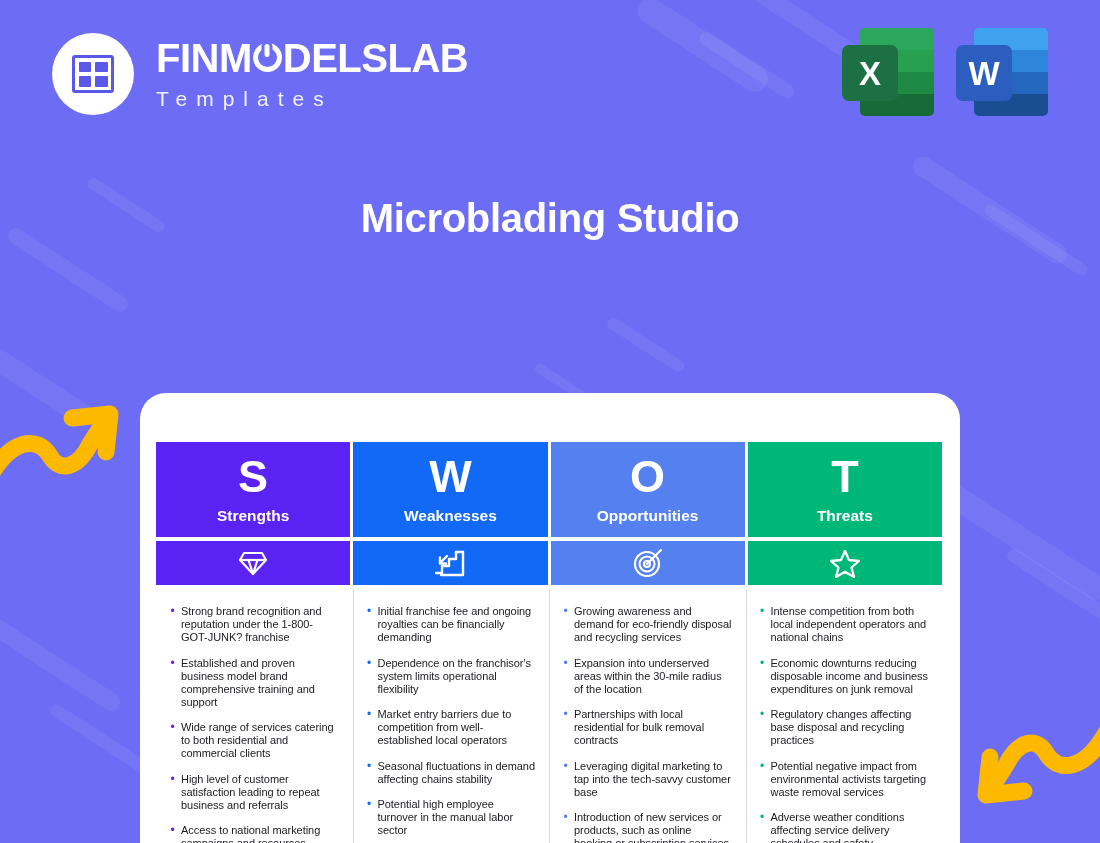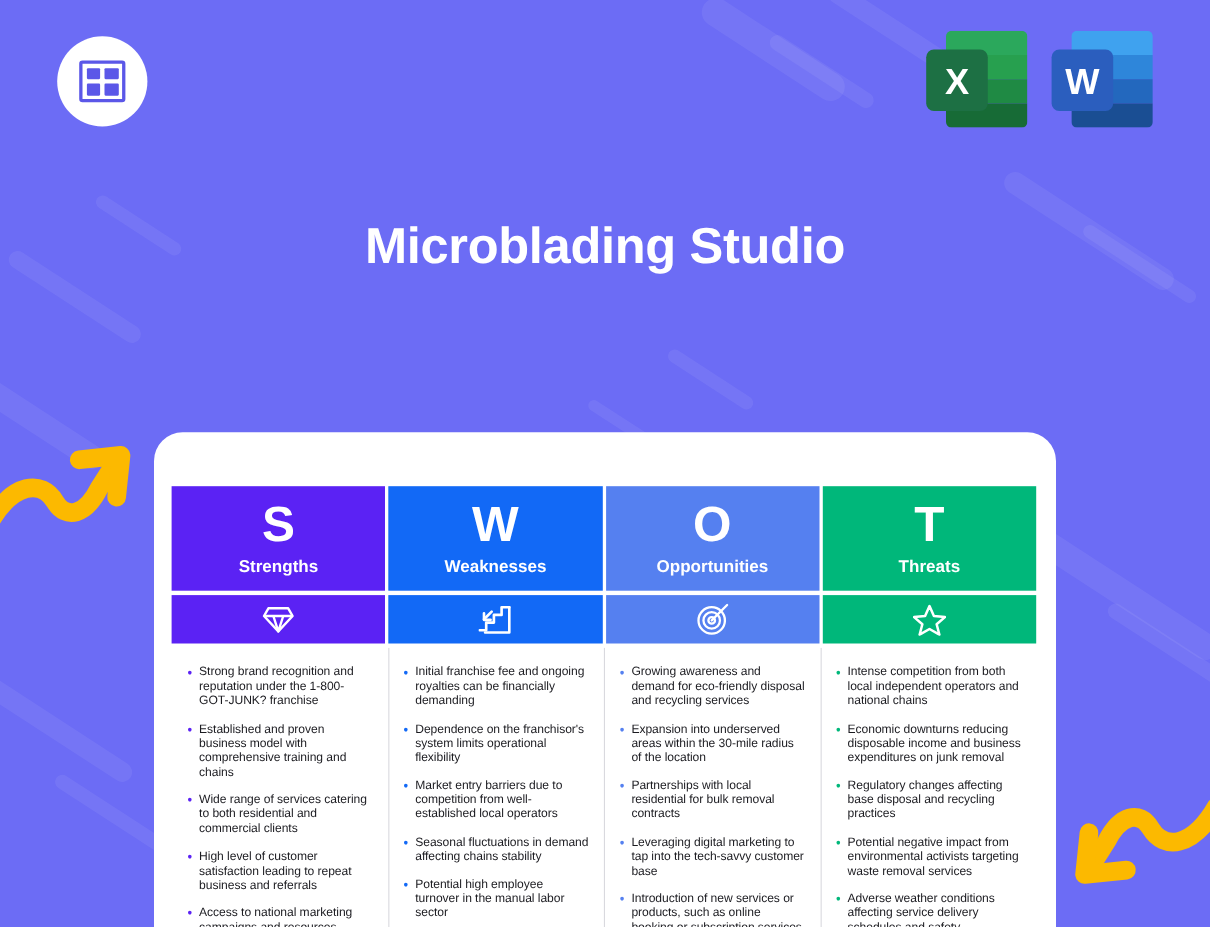--- a/index.html
+++ b/index.html
@@ -56,21 +56,21 @@
   .oi-tile {
     position:absolute; left:0; top:17px; width:56px; height:56px; border-radius:7px;
     display:flex; align-items:center; justify-content:center;
     color:#fff; font-size:33px; font-weight:bold; line-height:1;
   }
   .excel .oi-tile { background:#1D7044; }
   .word  .oi-tile { background:#2B5EBE; }
 
   
   .title-block { position:absolute; left:0; right:0; top:196px; text-align:center; color:#fff; }
-  .main-title { font-size:46px; font-weight:bold; letter-spacing:-0.3px; }
+  .main-title { font-size:40px; font-weight:bold; letter-spacing:-0.3px; }
   .sub-title { font-size:44px; font-weight:bold; margin-top:22px; letter-spacing:0.5px; }
 
   
   .arrow { position:absolute; pointer-events:none; }
   .arrow-left  { left:-14px; top:398px; }
   .arrow-right { right:-10px; bottom:32px; }
 
   
   .card {
     position:absolute; left:140px; top:393px; width:820px; height:460px;
@@ -133,20 +133,28 @@
 
 <div class="logo-row">
   <div class="logo-mark">
     <div class="logo-grid">
         <i></i>
         <i></i>
         <i></i>
         <i></i>
       </div>
   </div>
+  <div class="logo-text">
+    <div class="logo-title">
+      <span>FINM</span>
+      <span class="logo-o"></span>
+      <span>DELSLAB</span>
+    </div>
+    <div class="logo-sub">Templates</div>
+  </div>
 </div>
 
 <div class="office-icons">
   <div class="office-icon excel">
     <div class="oi-pages">
       <b style="height:22px; background:#2BA85C;"></b>
       <b style="height:22px; background:#27A04F;"></b>
       <b style="height:22px; background:#1F8A44;"></b>
       <b style="height:22px; background:#176B36;"></b>
     </div>
@@ -231,21 +239,21 @@
     </div>
 
     <div class="body-row">
       <div class="body-col">
         <div class="bullet-item">
             <span class="bullet-dot" style="color:#5B22F4;">•</span>
             <span class="bullet-text">Strong brand recognition and reputation under the 1-800-GOT-JUNK? franchise</span>
           </div>
         <div class="bullet-item">
             <span class="bullet-dot" style="color:#5B22F4;">•</span>
-            <span class="bullet-text">Established and proven business model with comprehensive training and chains</span>
+            <span class="bullet-text">Established and proven business model brand comprehensive training and support</span>
           </div>
         <div class="bullet-item">
             <span class="bullet-dot" style="color:#5B22F4;">•</span>
             <span class="bullet-text">Wide range of services catering to both residential and commercial clients</span>
           </div>
         <div class="bullet-item">
             <span class="bullet-dot" style="color:#5B22F4;">•</span>
             <span class="bullet-text">High level of customer satisfaction leading to repeat business and referrals</span>
           </div>
         <div class="bullet-item">

